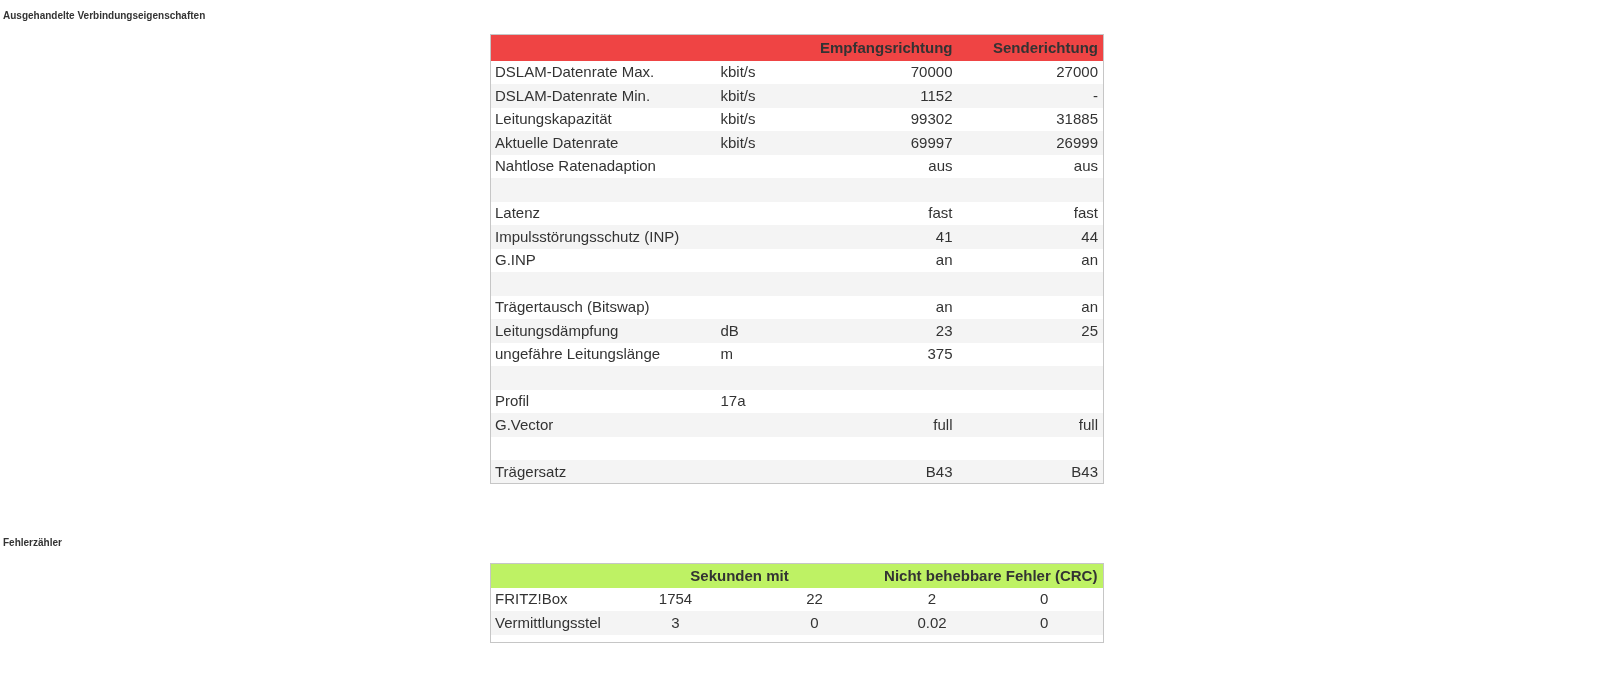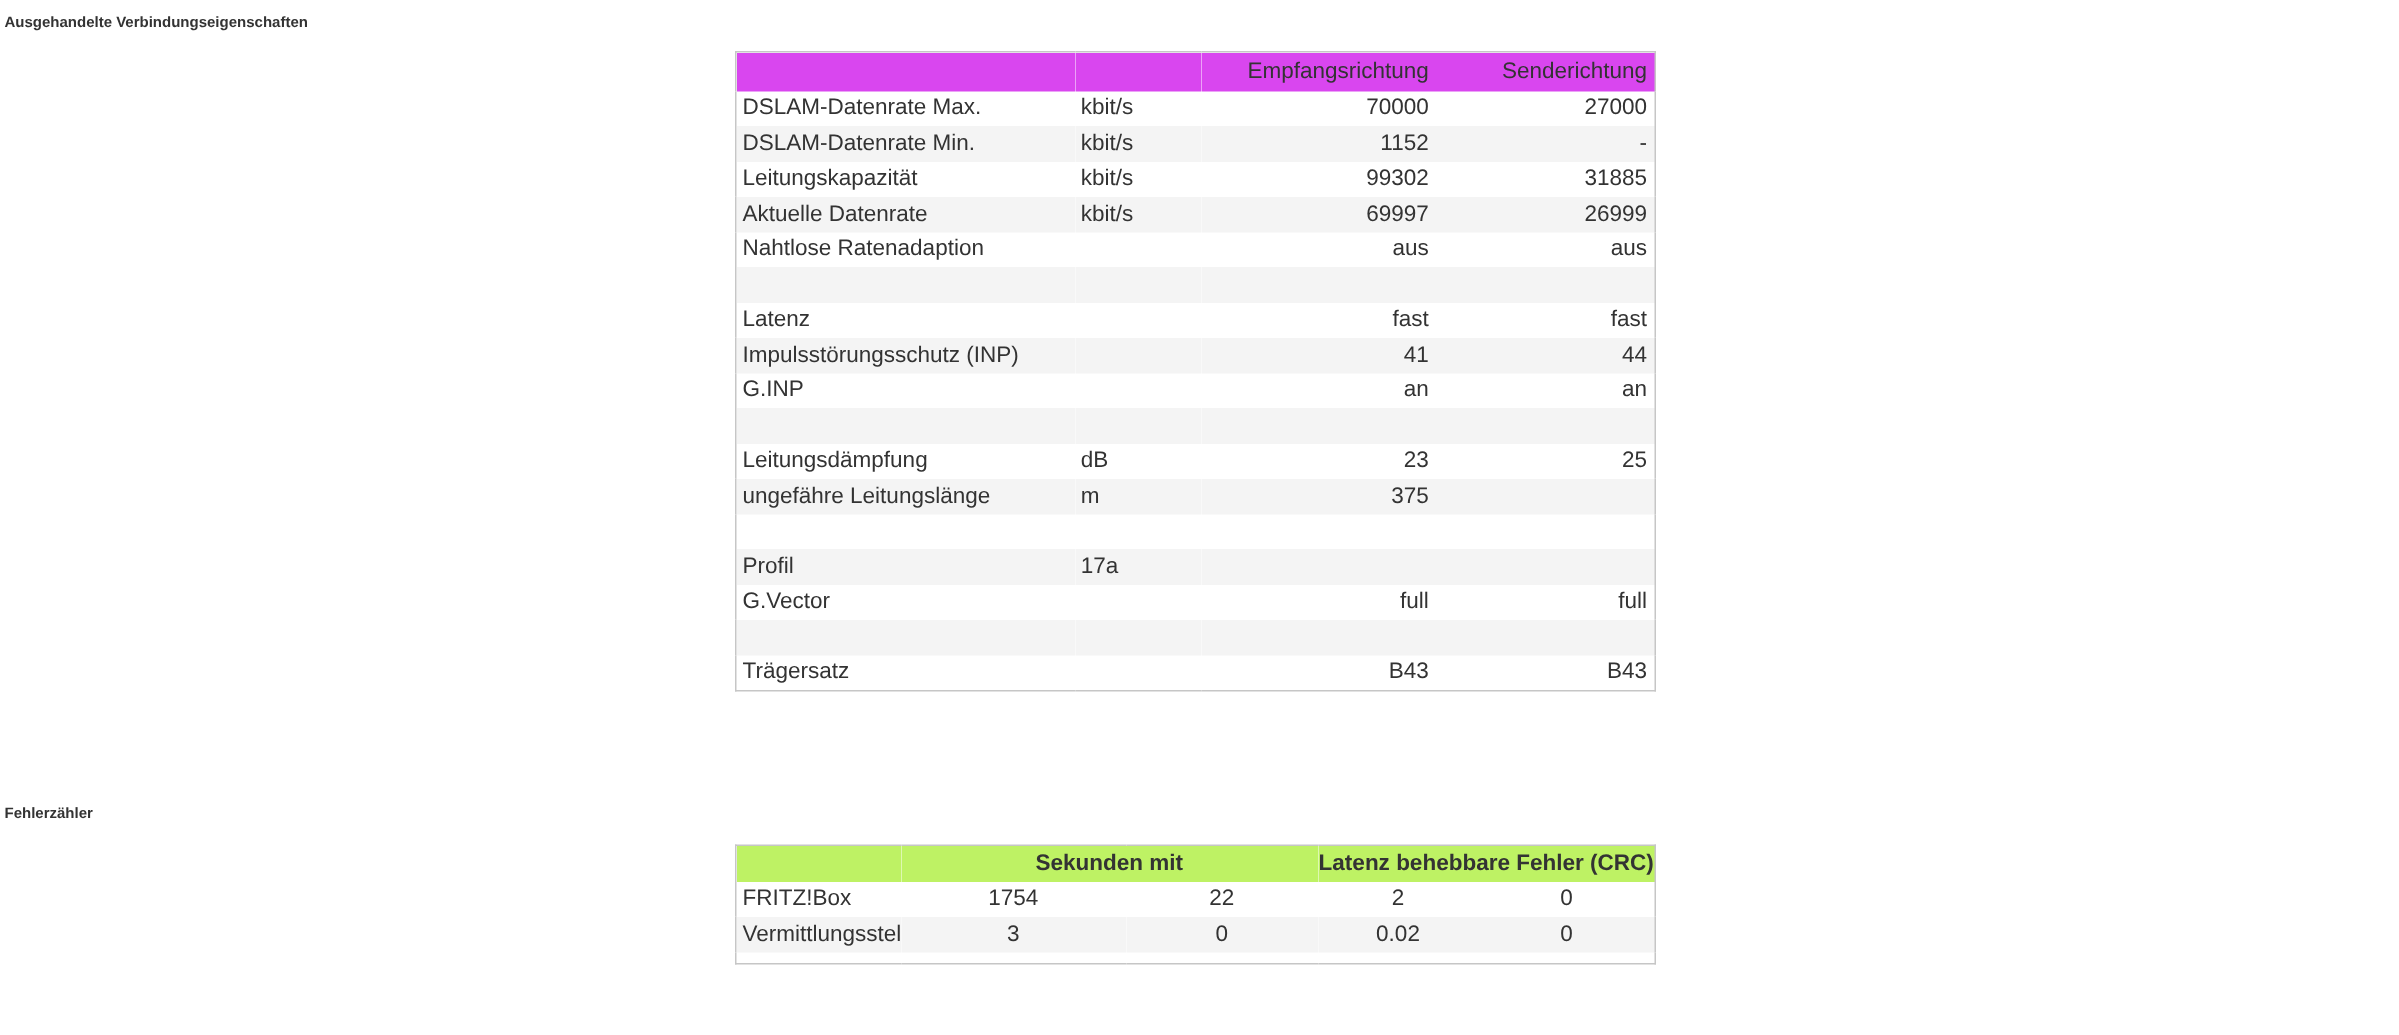--- a/index.html
+++ b/index.html
@@ -35,22 +35,22 @@
     white-space: nowrap;
     overflow: hidden;
     padding: 0;
     line-height: 20px;
   }
 
   
   #table1 { left: 490px; top: 34px; width: 614px; }
   #table1 thead th {
     height: 26px;
-    background: #d946ef;
-    font-weight: normal;
+    background: #ef4444;
+    font-weight: bold;
   }
   #table1 tbody td { height: 23.5px; }
   #table1 tbody tr:nth-child(even) td { background: #f4f4f4; }
   .col-label { text-align: left; padding-left: 4px; }
   .col-unit  { text-align: left; padding-left: 4px; }
   .col-rx, .col-tx { text-align: right; padding-right: 5px; }
 
   
   #table2 { left: 490px; top: 563px; width: 614px; }
   #table2 thead th { background: #bef264; font-weight: bold; text-align: center; }
@@ -139,20 +139,26 @@
       <td class="col-label">G.INP</td>
       <td class="col-unit"></td>
       <td class="col-rx">an</td>
       <td class="col-tx">an</td>
     </tr>
     <tr>
       <td class="col-label"></td>
       <td class="col-unit"></td>
       <td class="col-rx"></td>
       <td class="col-tx"></td>
+    </tr>
+    <tr>
+      <td class="col-label">Trägertausch (Bitswap)</td>
+      <td class="col-unit"></td>
+      <td class="col-rx">an</td>
+      <td class="col-tx">an</td>
     </tr>
     <tr>
       <td class="col-label">Leitungsdämpfung</td>
       <td class="col-unit">dB</td>
       <td class="col-rx">23</td>
       <td class="col-tx">25</td>
     </tr>
     <tr>
       <td class="col-label">ungefähre Leitungslänge</td>
       <td class="col-unit">m</td>
@@ -199,21 +205,21 @@
     <col style="width:110px">
       <col style="width:150px">
       <col style="width:128px">
       <col style="width:107px">
       <col style="width:118px">
   </colgroup>
   <thead>
     <tr class="group-row">
       <th></th>
       <th colspan="2">Sekunden mit</th>
-      <th colspan="2">Latenz behebbare Fehler (CRC)</th>
+      <th colspan="2">Nicht behebbare Fehler (CRC)</th>
     </tr>
   </thead>
   <tbody>
     <tr>
       <td class="col-label">FRITZ!Box</td>
       <td class="cell-center">1754</td>
       <td class="cell-center">22</td>
       <td class="cell-center">2</td>
       <td class="cell-center">0</td>
     </tr>

